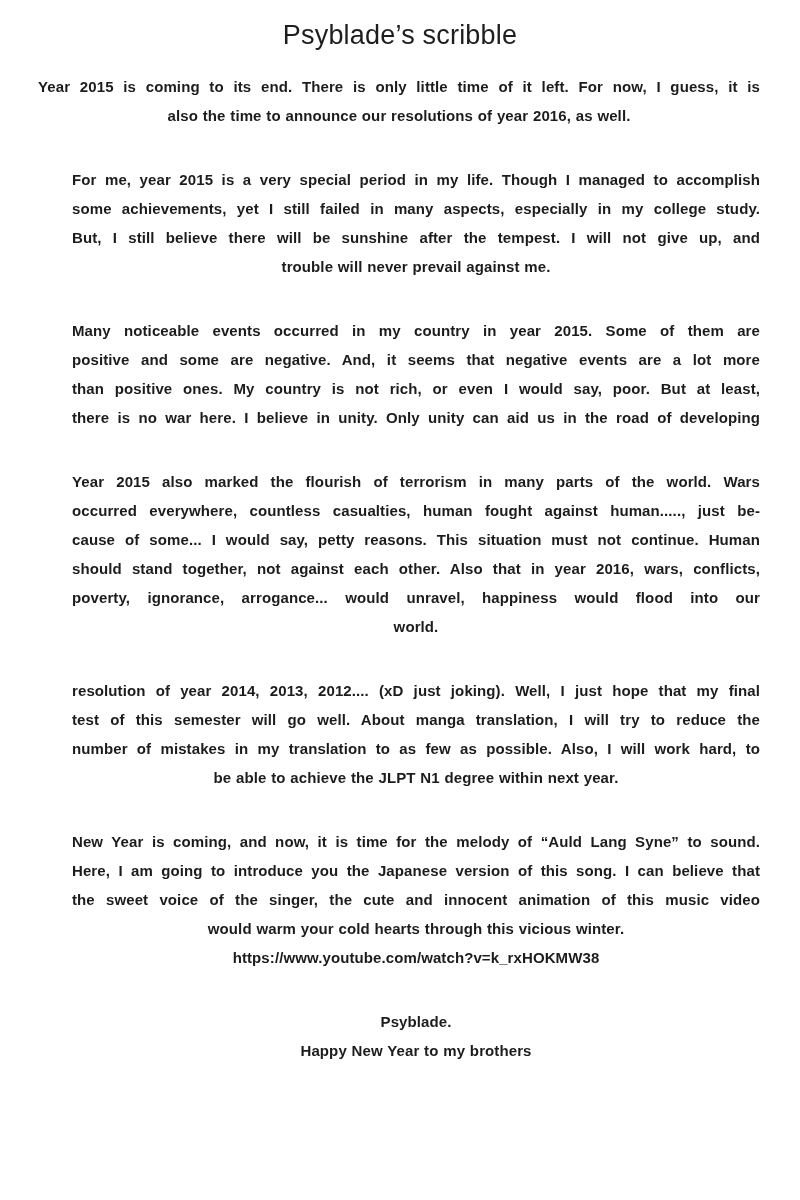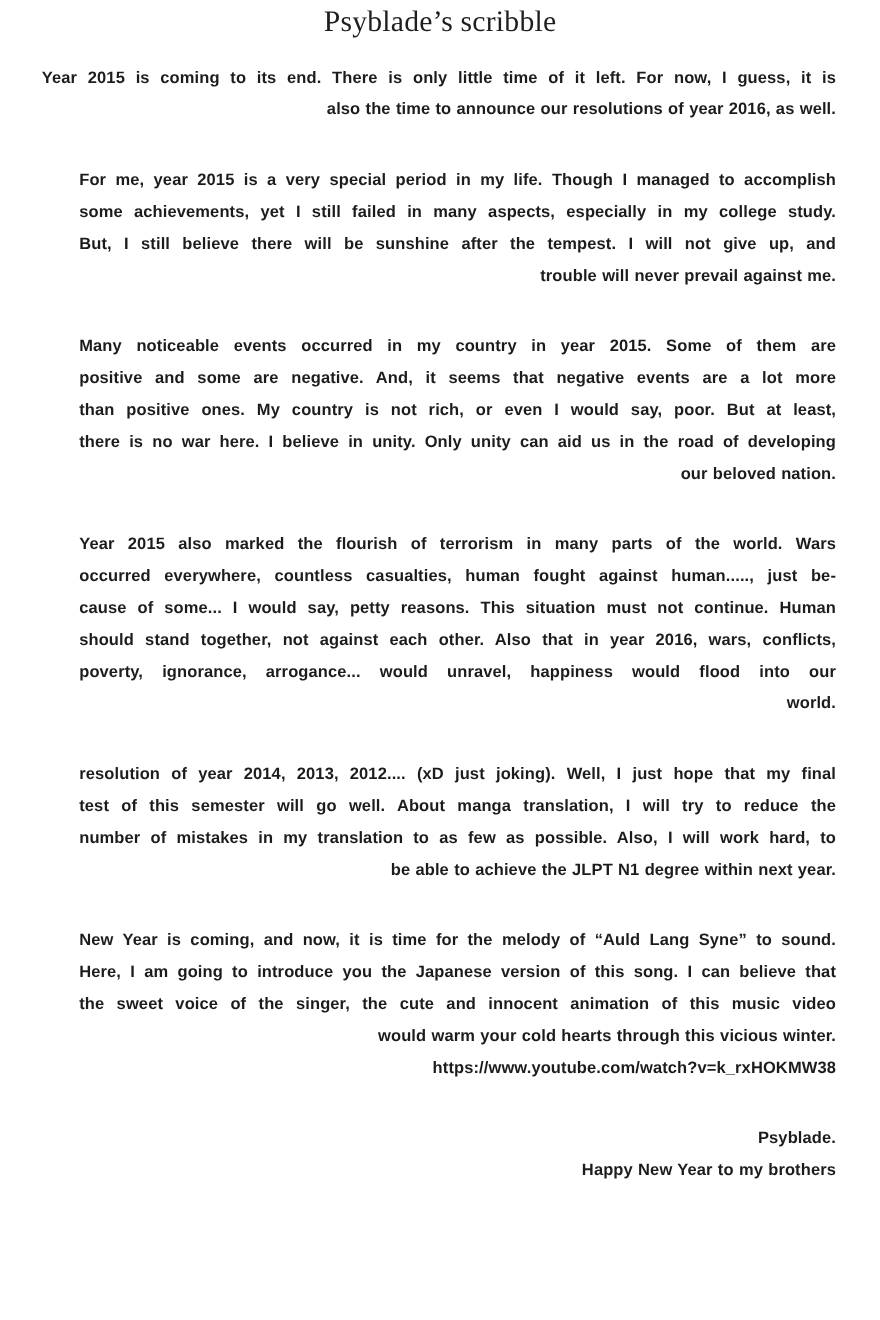--- a/index.html
+++ b/index.html
@@ -11,42 +11,42 @@
     position: relative;
     width: 800px;
     height: 1200px;
     background: #ffffff;
     overflow: hidden;
     font-family: "Liberation Sans", "DejaVu Sans", sans-serif;
     color: #1c1c1c;
   }
   .title {
     margin: 0;
+    padding-top: 16px;
     font-size: 27px;
     font-weight: 400;
     line-height: 38px;
     text-align: center;
     letter-spacing: 0.2px;
     color: #1e1e1e;
-    font-family: Liberation Serif, serif;
   }
   .doc-body {
     margin-top: 18px;
     margin-left: 38px;
     margin-right: 40px;
     font-weight: bold;
   }
   .para + .para {
     margin-top: 35px;
     margin-left: 34px;
   }
   .line {
     font-size: 15px;
     line-height: 29px;
-    text-align: right;
+    text-align: center;
     letter-spacing: 0.1px;
     word-spacing: 0.5px;
   }
   .line.just {
     text-align: justify;
     text-align-last: justify;
   }
 </style>
 </head>
 <body>
@@ -62,21 +62,20 @@
         <div class="line just">For me, year 2015 is a very special period in my life. Though I managed to accomplish</div>
         <div class="line just">some achievements, yet I still failed in many aspects, especially in my college study.</div>
         <div class="line just">But, I still believe there will be sunshine after the tempest. I will not give up, and</div>
         <div class="line">trouble will never prevail against me.</div>
       </div>
       <div class="para">
         <div class="line just">Many noticeable events occurred in my country in year 2015. Some of them are</div>
         <div class="line just">positive and some are negative. And, it seems that negative events are a lot more</div>
         <div class="line just">than positive ones. My country is not rich, or even I would say, poor. But at least,</div>
         <div class="line just">there is no war here. I believe in unity. Only unity can aid us in the road of developing</div>
-        <div class="line">our beloved nation.</div>
       </div>
       <div class="para">
         <div class="line just">Year 2015 also marked the flourish of terrorism in many parts of the world. Wars</div>
         <div class="line just">occurred everywhere, countless casualties, human fought against human....., just be-</div>
         <div class="line just">cause of some... I would say, petty reasons. This situation must not continue. Human</div>
         <div class="line just">should stand together, not against each other. Also that in year 2016, wars, conflicts,</div>
         <div class="line just">poverty, ignorance, arrogance... would unravel, happiness would flood into our</div>
         <div class="line">world.</div>
       </div>
       <div class="para">

